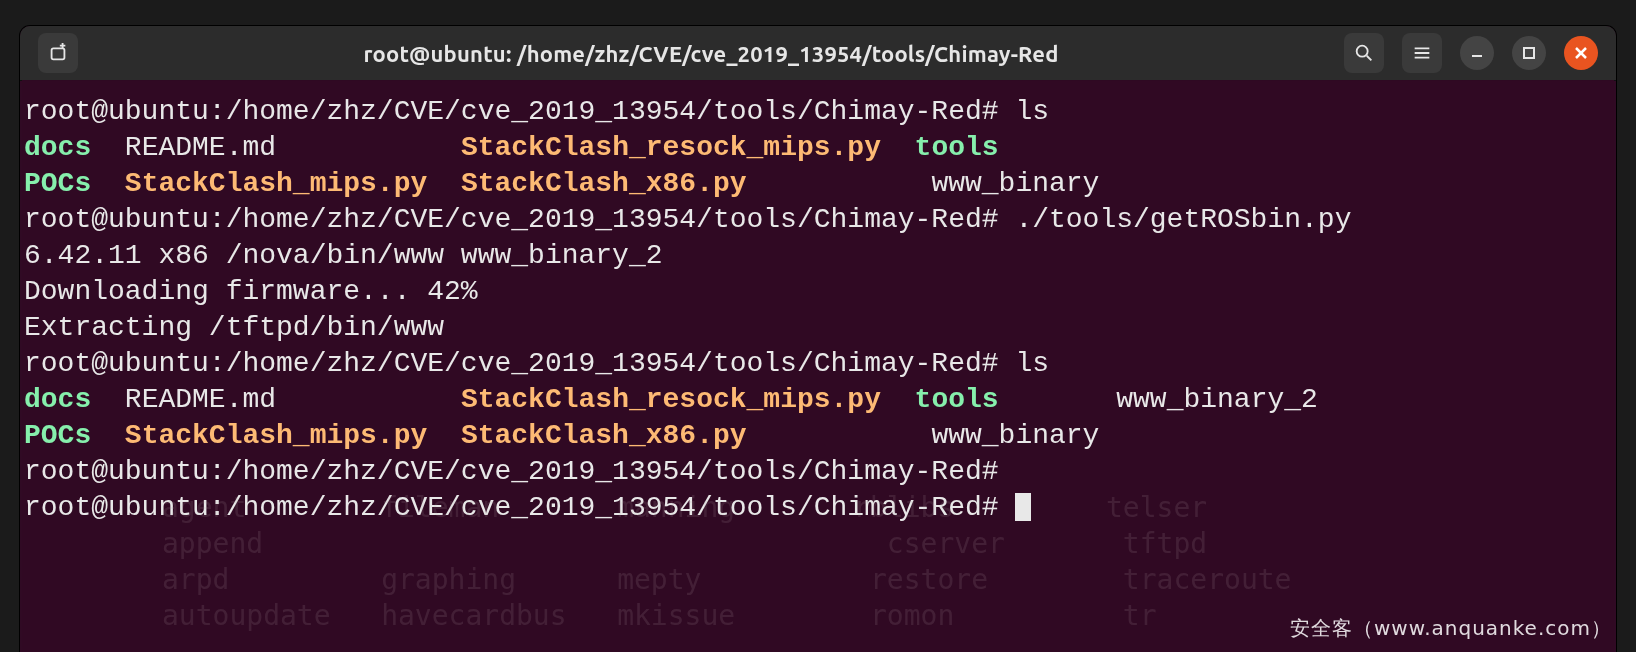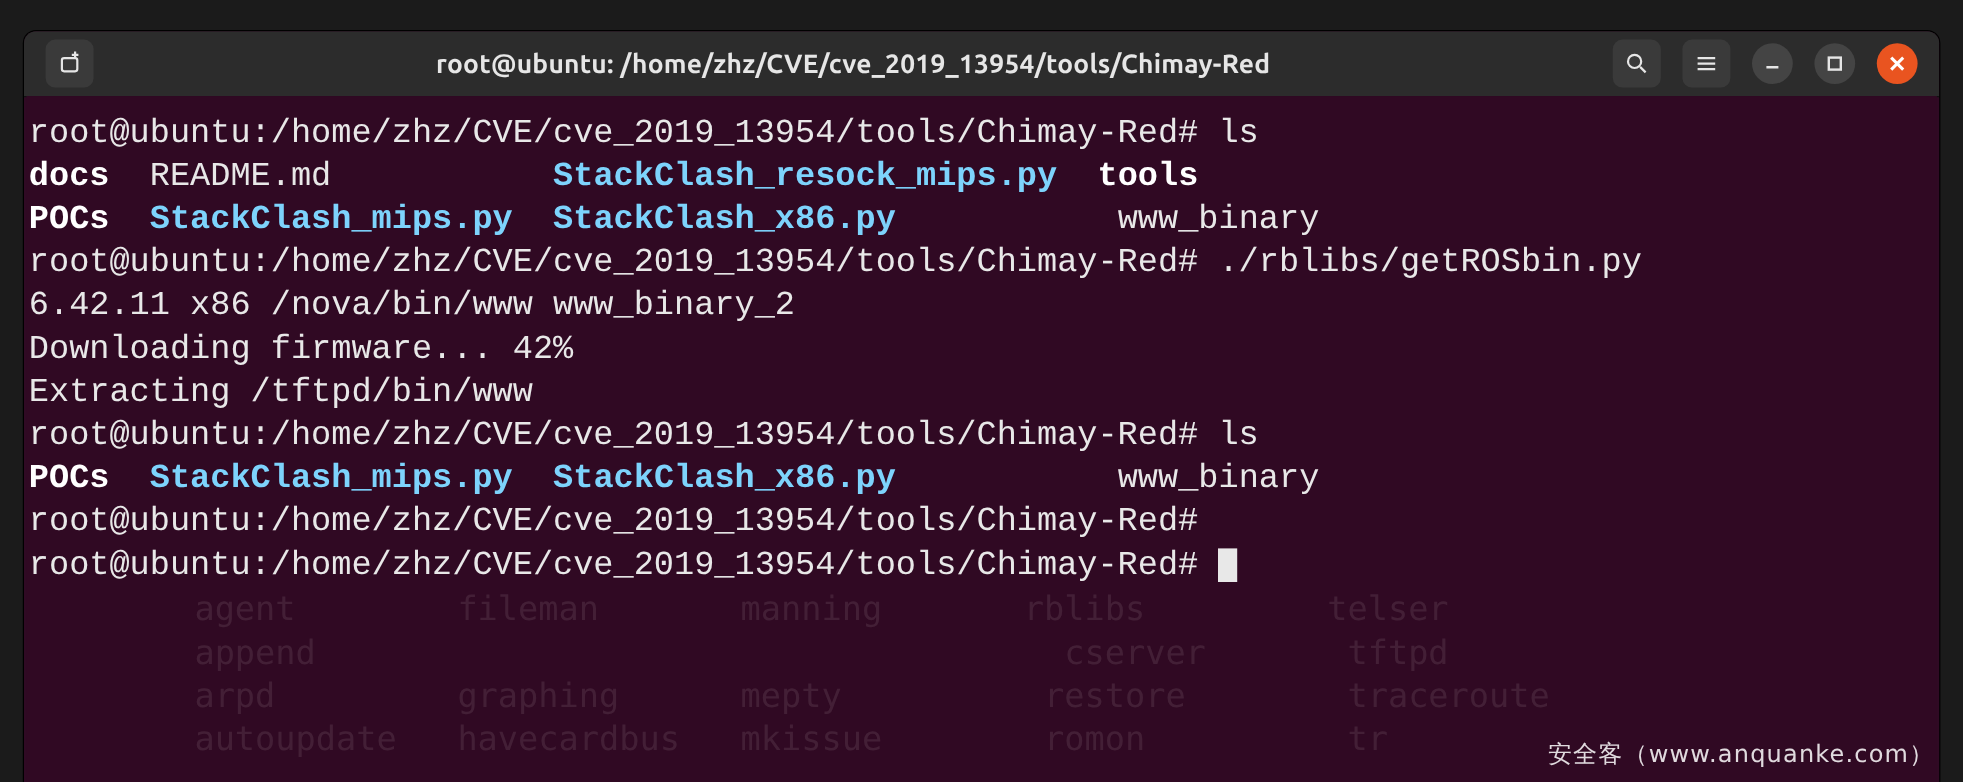--- a/index.html
+++ b/index.html
@@ -8,22 +8,22 @@
   .tb-left,.tb-right{display:flex;align-items:center;gap:18px;}
   .title-text{flex:1;text-align:center;color:#e6e6e6;font-family:"Ubuntu","DejaVu Sans",sans-serif;font-weight:600;font-size:22px;letter-spacing:0.2px;}
   .tb-btn{width:40px;height:40px;border-radius:8px;background:#3a3a3a;display:flex;align-items:center;justify-content:center;position:relative;}
   .tb-btn svg{width:22px;height:22px;stroke:#e6e6e6;fill:none;stroke-width:2;}
   .tb-circle{width:34px;height:34px;border-radius:50%;background:#444;display:flex;align-items:center;justify-content:center;}
   .tb-circle svg{width:16px;height:16px;stroke:#e6e6e6;fill:none;stroke-width:2;}
   .tb-close{width:34px;height:34px;border-radius:50%;background:#e95420;display:flex;align-items:center;justify-content:center;}
   .tb-close svg{width:14px;height:14px;stroke:#fff;stroke-width:2.5;fill:none;}
   .term{position:absolute;left:2px;top:54px;right:2px;bottom:0;background:rgba(48,10,36,0.95);padding:14px 20px 20px 2px;}
   .line{white-space:pre;color:#e8e8e8;font-size:28px;line-height:36px;font-family:Liberation Mono, monospace;letter-spacing:0px;}
-  .c-dir{color:#ffffff;font-weight:bold;margin-top:43px;}
-  .c-exec{color:#7dd3fc;font-weight:bold;}
+  .c-dir{color:#86efac;font-weight:bold;margin-top:43px;}
+  .c-exec{color:#fdba74;font-weight:bold;}
   .cursor{display:inline-block;width:16px;height:28px;background:#e8e8e8;vertical-align:text-bottom;margin-bottom:2px;}
   .watermark{position:absolute;right:24px;bottom:10px;color:rgba(255,255,255,0.85);font-family:"DejaVu Sans",sans-serif;font-size:20px;letter-spacing:1px;}
   .bg-ghost{position:absolute;color:rgba(180,160,170,0.15);font-size:28px;line-height:36px;white-space:pre;font-family:"DejaVu Sans Mono","Ubuntu Mono",monospace;}
 </style>
 </head>
 <body>
 
 <div class="window">
 
   <div class="titlebar">
@@ -76,28 +76,29 @@
 <span>append                                     cserver       tftpd</span>
 <span>arpd         graphing      mepty          restore        traceroute</span>
 <span>autoupdate   havecardbus   mkissue        romon          tr</span></div>
 
     <div class="line"><span>root@ubuntu:/home/zhz/CVE/cve_2019_13954/tools/Chimay-Red# </span><span>ls</span></div>
 
     <div class="line"><span class="c-dir">docs</span>  <span>README.md</span>           <span class="c-exec">StackClash_resock_mips.py</span>  <span class="c-dir">tools</span></div>
 
     <div class="line"><span class="c-dir">POCs</span>  <span class="c-exec">StackClash_mips.py</span>  <span class="c-exec">StackClash_x86.py</span>           <span>www_binary</span></div>
 
-    <div class="line"><span>root@ubuntu:/home/zhz/CVE/cve_2019_13954/tools/Chimay-Red# </span><span>./rblibs/getROSbin.py </span></div>
+    <div class="line"><span>root@ubuntu:/home/zhz/CVE/cve_2019_13954/tools/Chimay-Red# </span><span>./tools/getROSbin.py </span></div>
     <div class="line"><span>6.42.11 x86 /nova/bin/www www_binary_2</span></div>
 
     <div class="line"><span>Downloading firmware... 42%</span></div>
     <div class="line"><span>Extracting /tftpd/bin/www</span></div>
 
     <div class="line"><span>root@ubuntu:/home/zhz/CVE/cve_2019_13954/tools/Chimay-Red# </span><span>ls</span></div>
 
+    <div class="line"><span class="c-dir">docs</span>  <span>README.md</span>           <span class="c-exec">StackClash_resock_mips.py</span>  <span class="c-dir">tools</span>       <span>www_binary_2</span></div>
 
     <div class="line"><span class="c-dir">POCs</span>  <span class="c-exec">StackClash_mips.py</span>  <span class="c-exec">StackClash_x86.py</span>           <span>www_binary</span></div>
 
     <div class="line"><span>root@ubuntu:/home/zhz/CVE/cve_2019_13954/tools/Chimay-Red# </span></div>
     <div class="line"><span>root@ubuntu:/home/zhz/CVE/cve_2019_13954/tools/Chimay-Red# </span><span class="cursor"></span></div>
 
   </div>
 </div>
 
 <div class="watermark">安全客（www.anquanke.com）</div>

